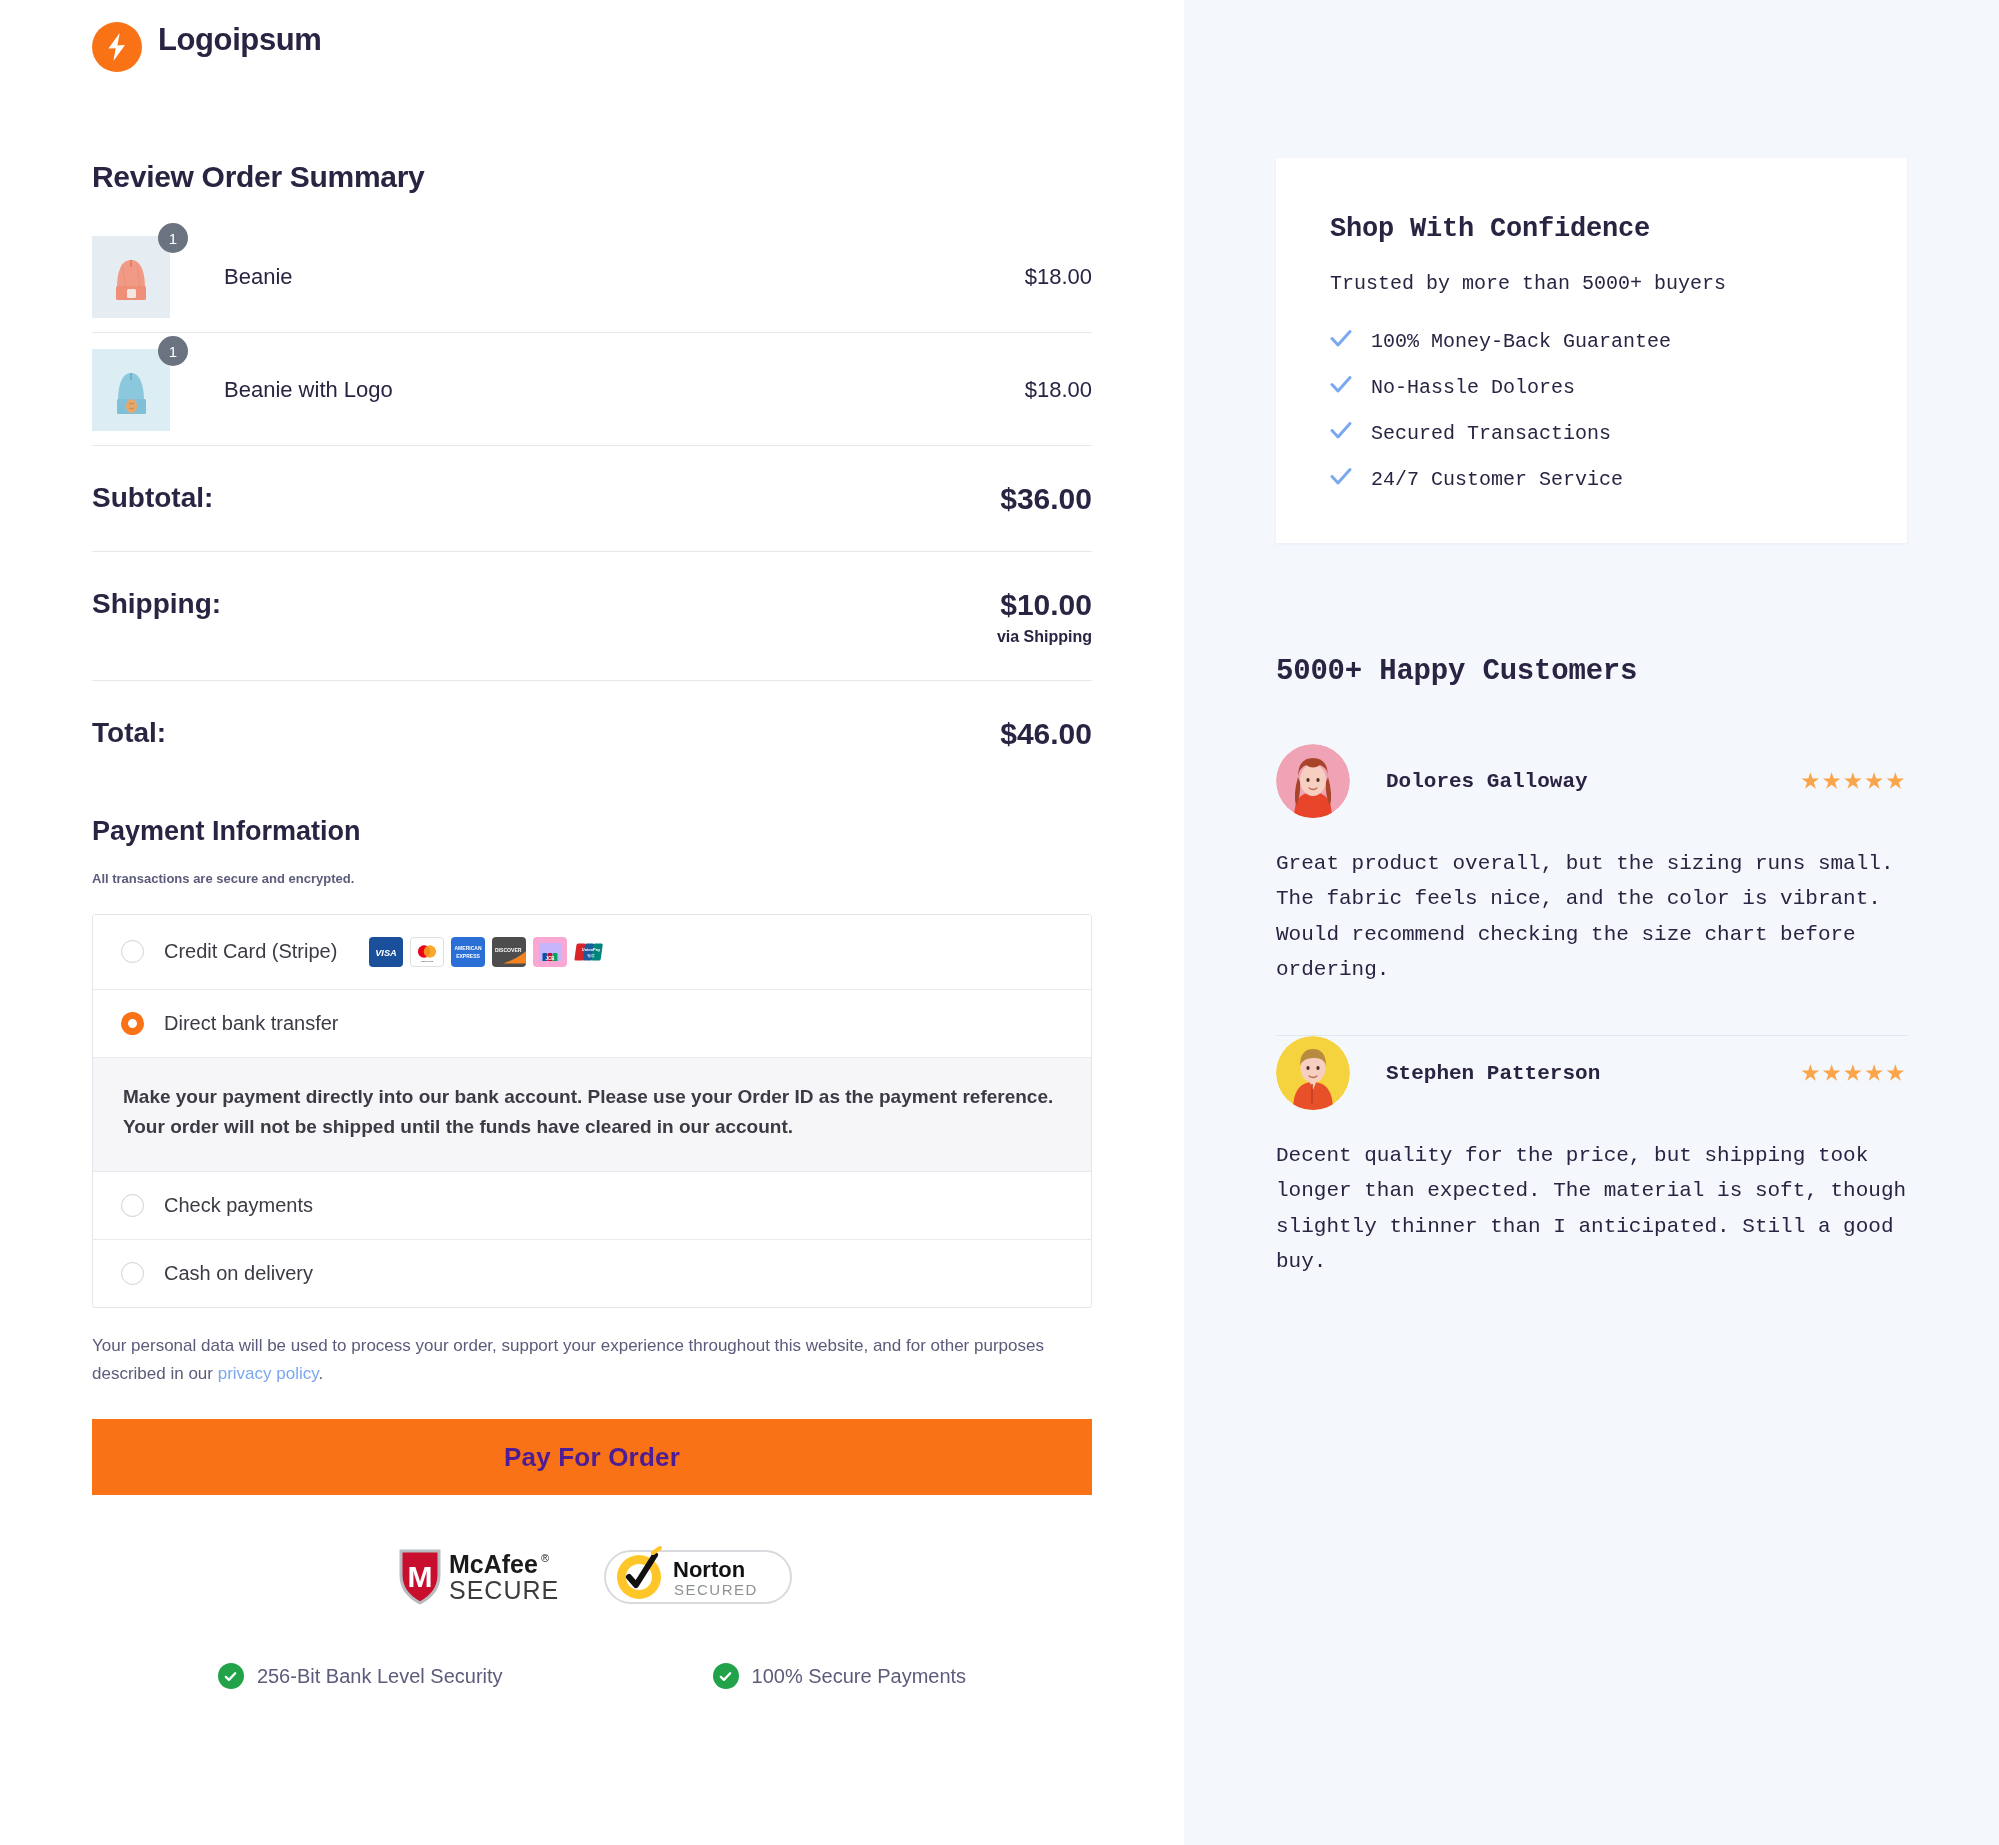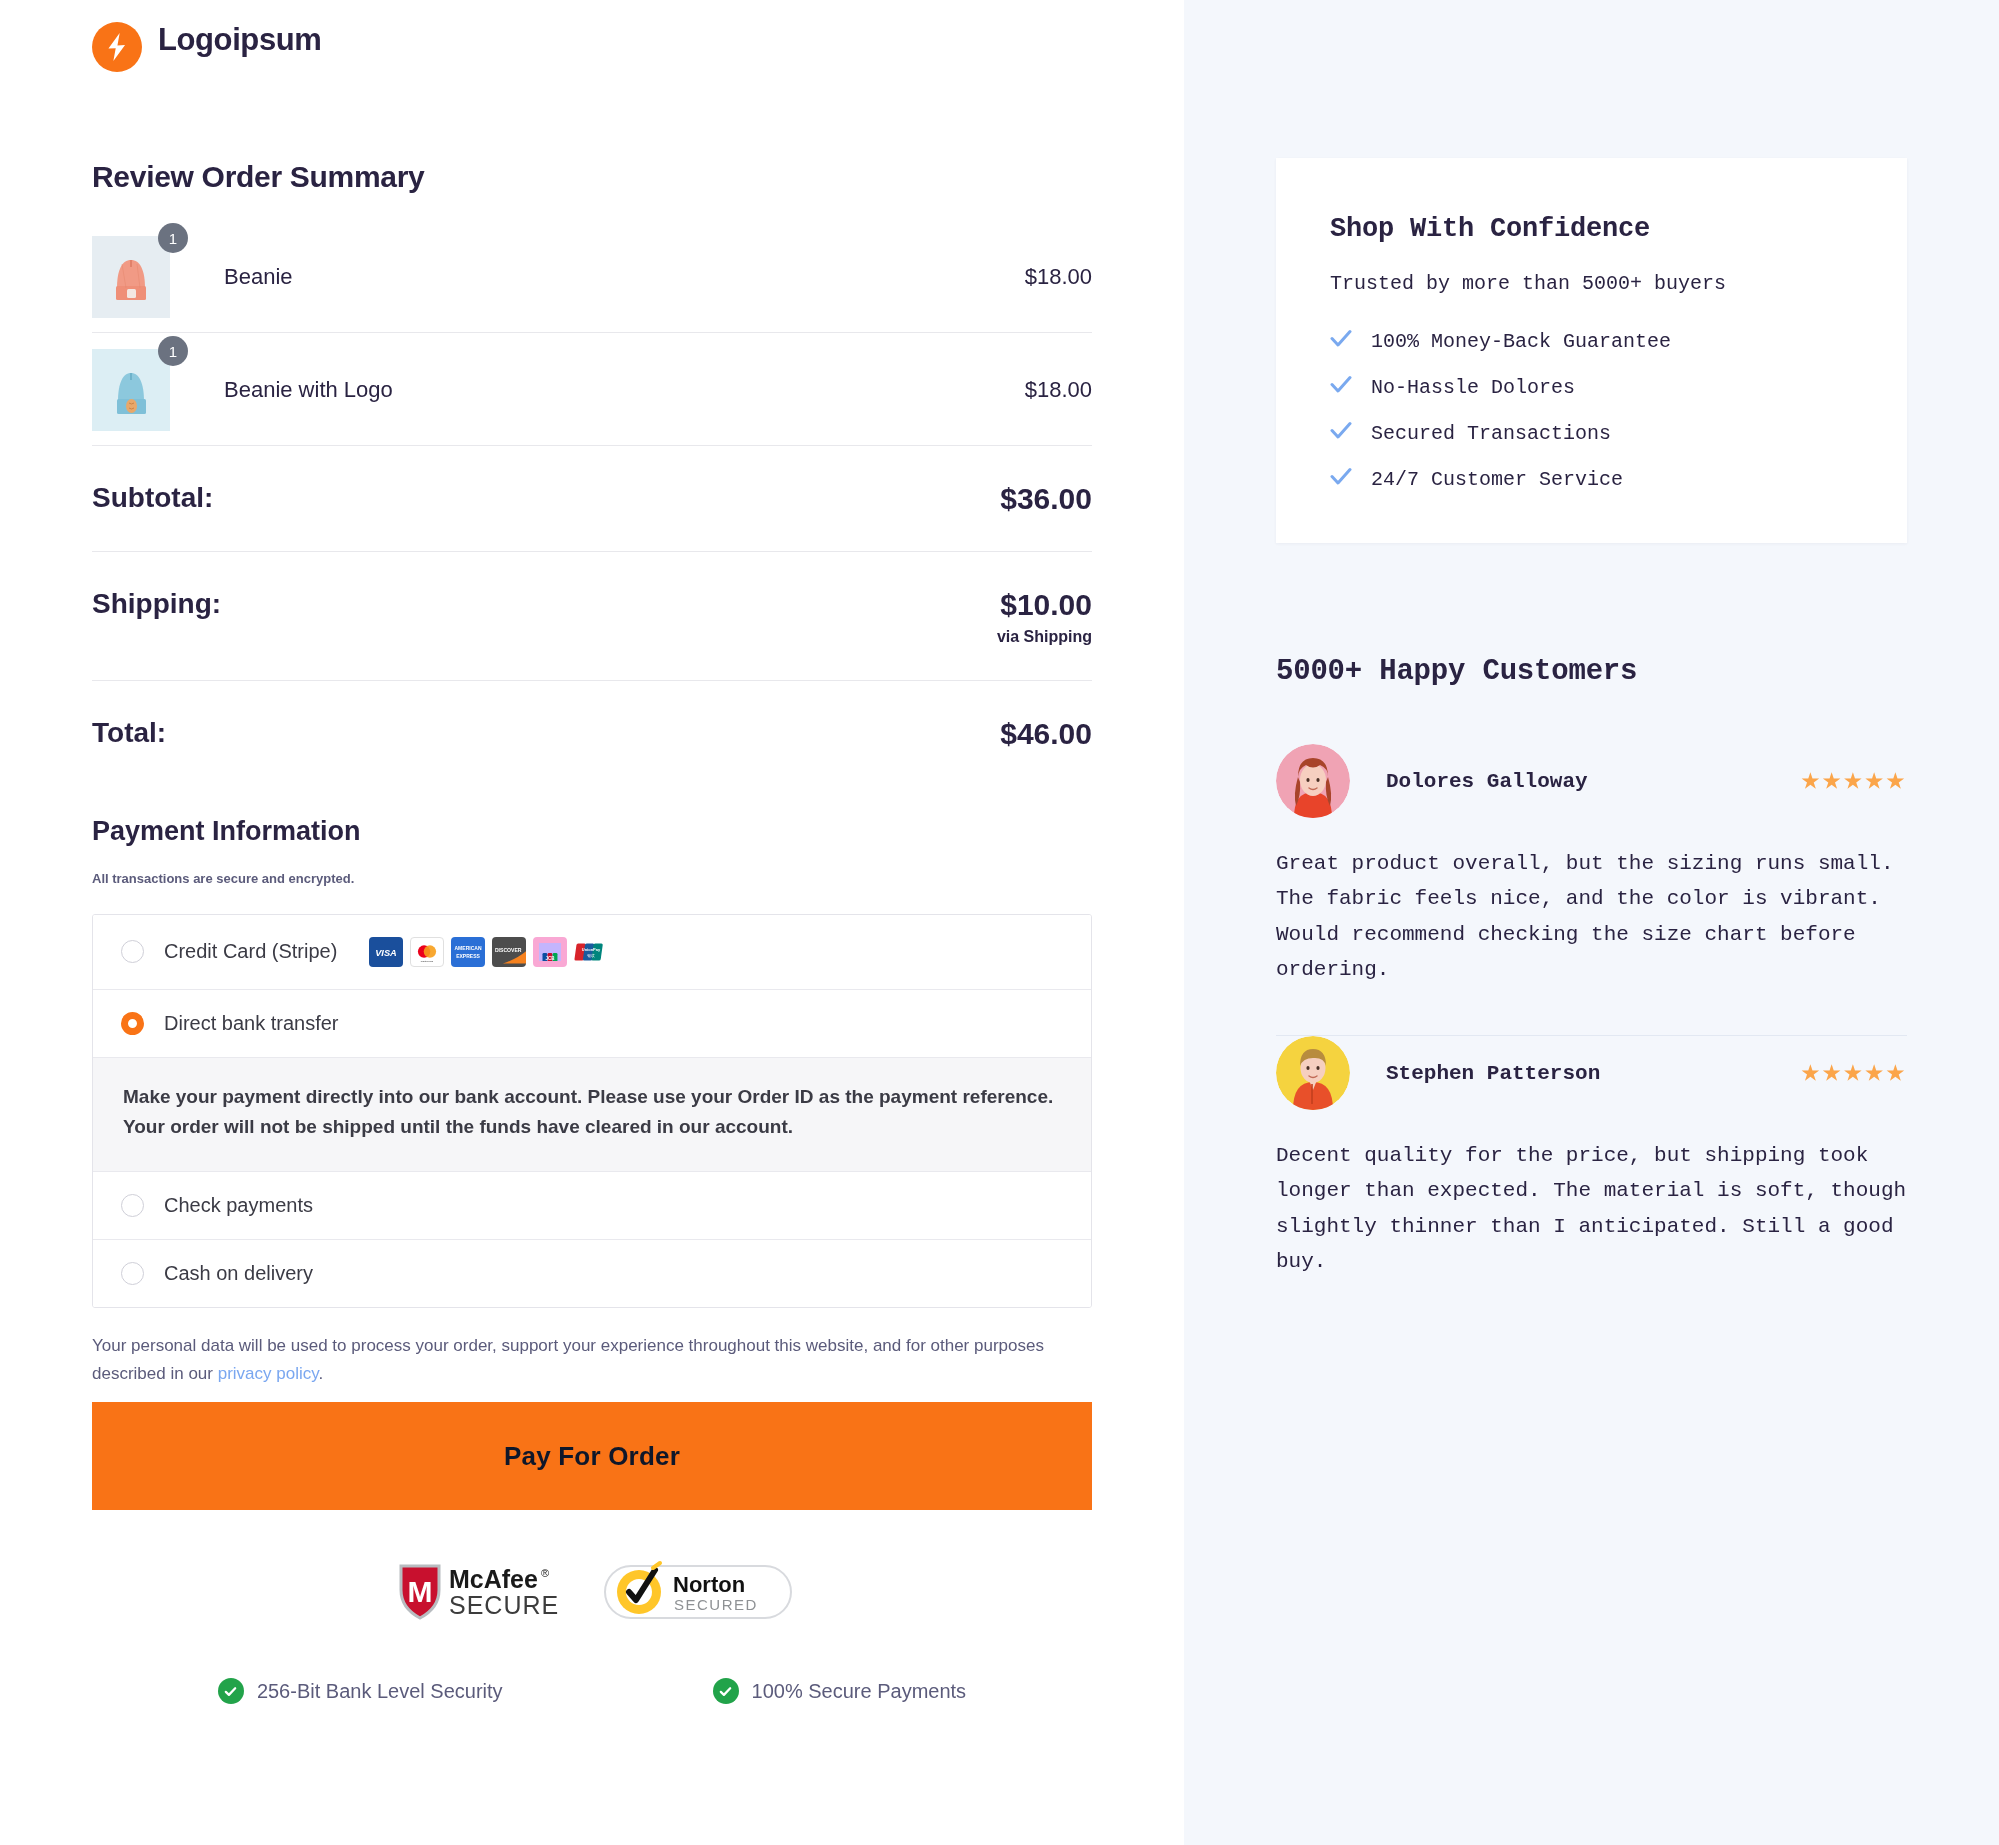--- a/index.html
+++ b/index.html
@@ -209,26 +209,26 @@
 
   .privacy {
     margin-top: 24px;
     font-size: 17px;
     line-height: 1.62;
     color: #5b5b7b;
   }
   .privacy a { color: #7aa7f0; text-decoration: none; }
 
   .pay-btn {
-    margin-top: 15px;
+    margin-top: 32px;
     width: 100%;
-    height: 108px;
+    height: 76px;
     background: #f97316;
     border: none;
-    color: #0f172a;
+    color: #4c1d95;
     font-size: 26px;
     font-weight: 700;
     letter-spacing: 0.2px;
     cursor: pointer;
     font-family: "Liberation Sans", sans-serif;
   }
 
   .seals {
     display: flex;
     justify-content: center;

